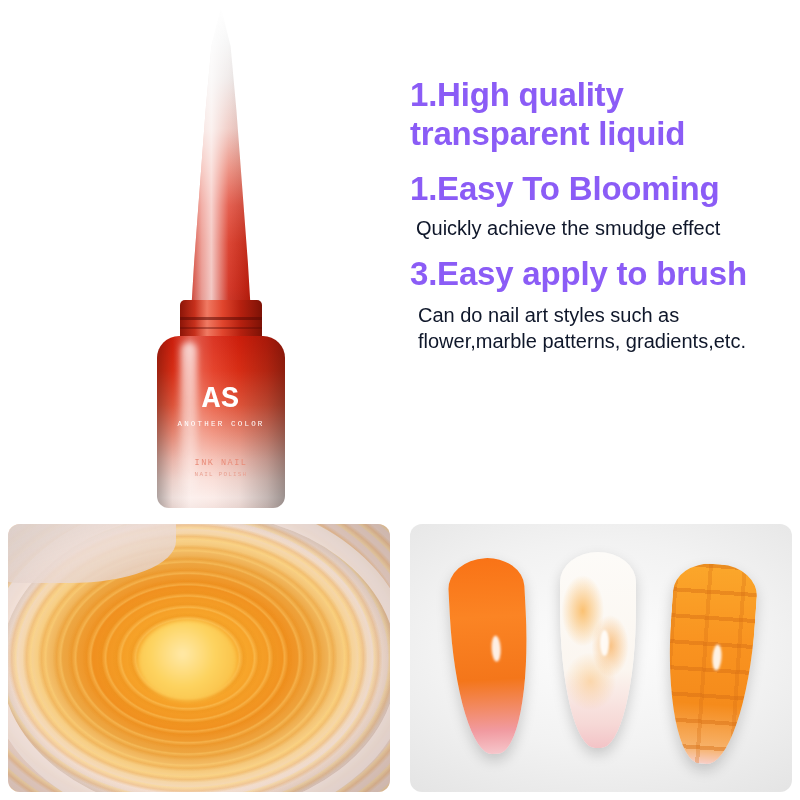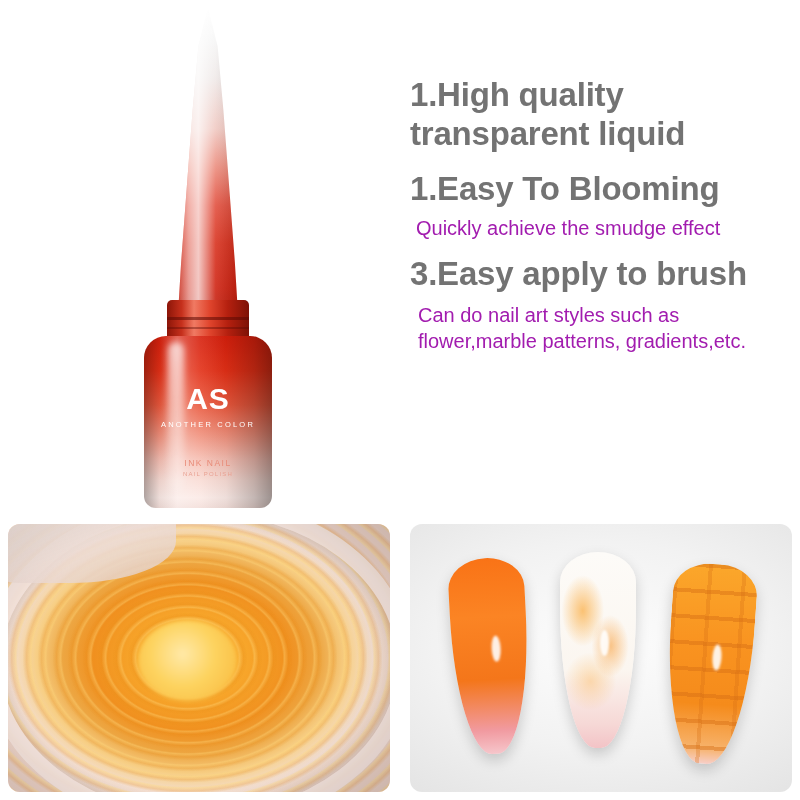--- a/index.html
+++ b/index.html
@@ -27,24 +27,25 @@
     position: absolute;
     left: 0;
     top: 0;
     width: 800px;
     height: 520px;
   }
 
   
   .bottle-area {
     position: absolute;
-    left: 98px;
+    left: 111px;
     top: 0;
     width: 220px;
     height: 520px;
+    font-family: Liberation Mono, monospace;
   }
 
   
   .cap {
     position: absolute;
     left: 50%;
     top: 8px;
     transform: translateX(-50%);
     width: 96px;
     height: 318px;
@@ -190,28 +191,28 @@
   }
 
   
   .features {
     position: absolute;
     left: 410px;
     top: 76px;
     width: 390px;
   }
   .feat-head {
-    color: #737373;
+    color: #8b5cf6;
     font-size: 33px;
     font-weight: bold;
     line-height: 1.18;
     letter-spacing: -0.2px;
   }
   .feat-sub {
-    color: #a21caf;
+    color: #0f172a;
     font-size: 20px;
     line-height: 1.3;
   }
   .block-1 { margin-bottom: 16px; }
   .block-2 { margin-bottom: 14px; }
   .block-2 .feat-sub { margin-top: 6px; padding-left: 6px; }
   .block-3 .feat-sub { margin-top: 8px; padding-left: 8px; }
 
   
   .photo {

